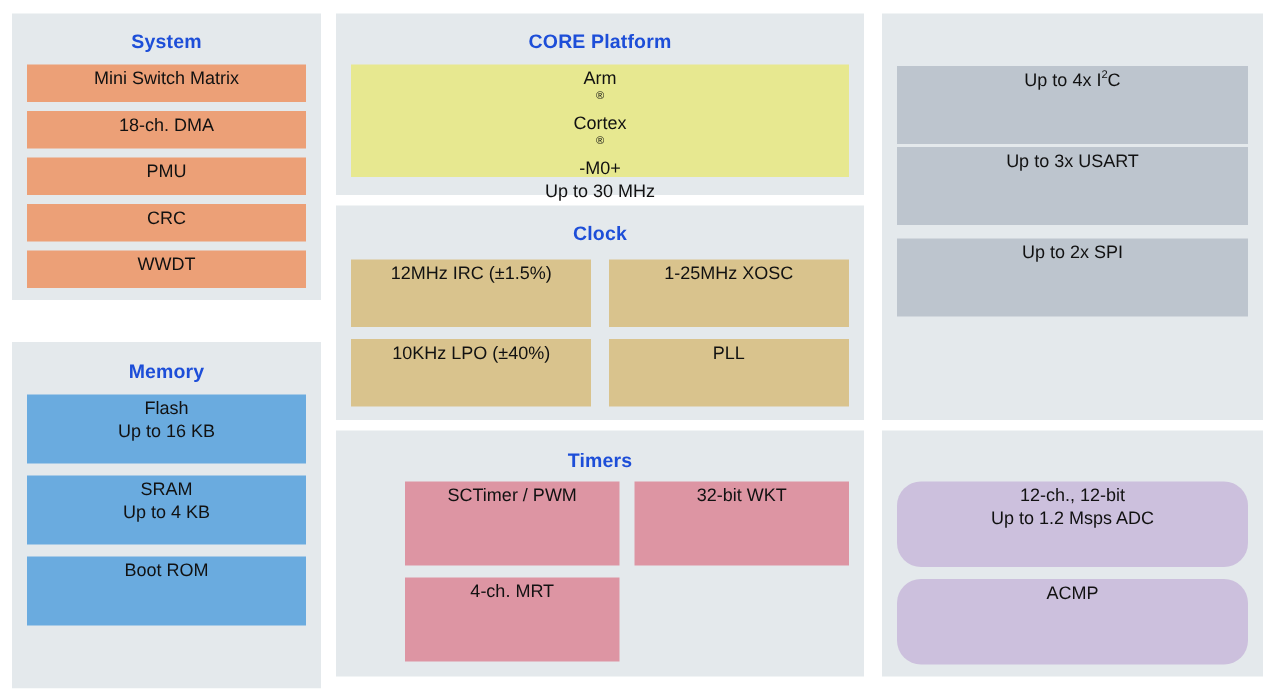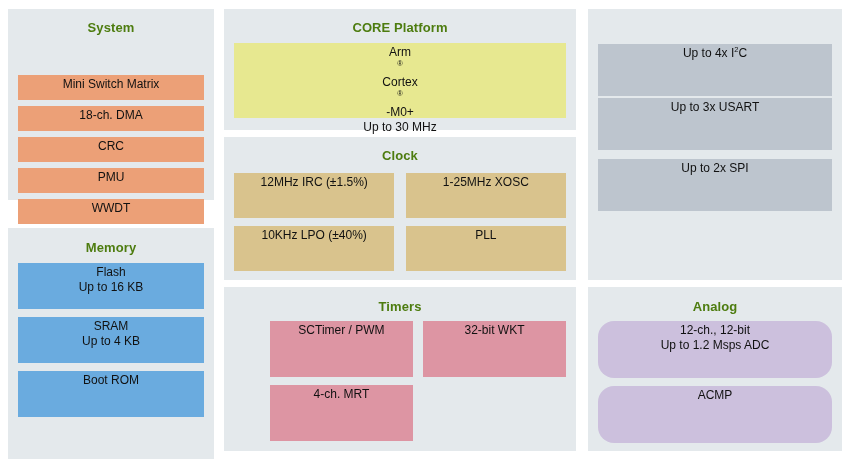--- a/index.html
+++ b/index.html
@@ -21,21 +21,21 @@
   }
   .panel {
     position: absolute;
     background: #e4e9ec;
     box-sizing: border-box;
   }
   .panel-title {
     text-align: center;
     font-weight: bold;
     font-size: 13px;
-    color: #4d7c0f;
+    color: #1d4ed8;
     line-height: 1;
     letter-spacing: 0.1px;
   }
   .blocks {
     position: absolute;
     left: 10px;
     right: 10px;
     display: flex;
     flex-wrap: wrap;
   }
@@ -93,32 +93,32 @@
     line-height: 0;
   }
 </style>
 </head>
 <body>
 
 <div id="diagram">
 
   <div class="panel col-left" id="panel-system">
     <div class="panel-title" style="position:absolute;top:12px;left:0;right:0;">System</div>
-    <div class="blocks stack" style="top:34px;margin-top:32px;">
+    <div class="blocks stack" style="top:34px;">
       <div class="block c-orange" style="height:25px;margin-bottom:6px;">
         <span>Mini Switch Matrix</span>
       </div>
       <div class="block c-orange" style="height:25px;margin-bottom:6px;">
         <span>18-ch. DMA</span>
       </div>
       <div class="block c-orange" style="height:25px;margin-bottom:6px;">
+        <span>PMU</span>
+      </div>
+      <div class="block c-orange" style="height:25px;margin-bottom:6px;">
         <span>CRC</span>
-      </div>
-      <div class="block c-orange" style="height:25px;margin-bottom:6px;">
-        <span>PMU</span>
       </div>
       <div class="block c-orange" style="height:25px;">
         <span>WWDT</span>
       </div>
     </div>
   </div>
 
   <div class="panel col-left" id="panel-memory">
     <div class="panel-title" style="position:absolute;top:13px;left:0;right:0;">Memory</div>
     <div class="blocks stack" style="top:35px;">
@@ -193,21 +193,20 @@
       <div class="block c-gray" style="height:52px;margin-bottom:9px;">
         <span>Up to 3x USART</span>
       </div>
       <div class="block c-gray" style="height:52px;">
         <span>Up to 2x SPI</span>
       </div>
     </div>
   </div>
 
   <div class="panel col-right" id="panel-analog">
-    <div class="panel-title" style="position:absolute;top:13px;left:0;right:0;">Analog</div>
     <div class="blocks stack" style="top:34px;">
       <div class="block c-purple" style="height:57px;margin-bottom:8px;">
         <span class="lines">
           <span>12-ch., 12-bit</span>
           <span>Up to 1.2 Msps ADC</span>
         </span>
       </div>
       <div class="block c-purple" style="height:57px;">
         <span>ACMP</span>
       </div>

